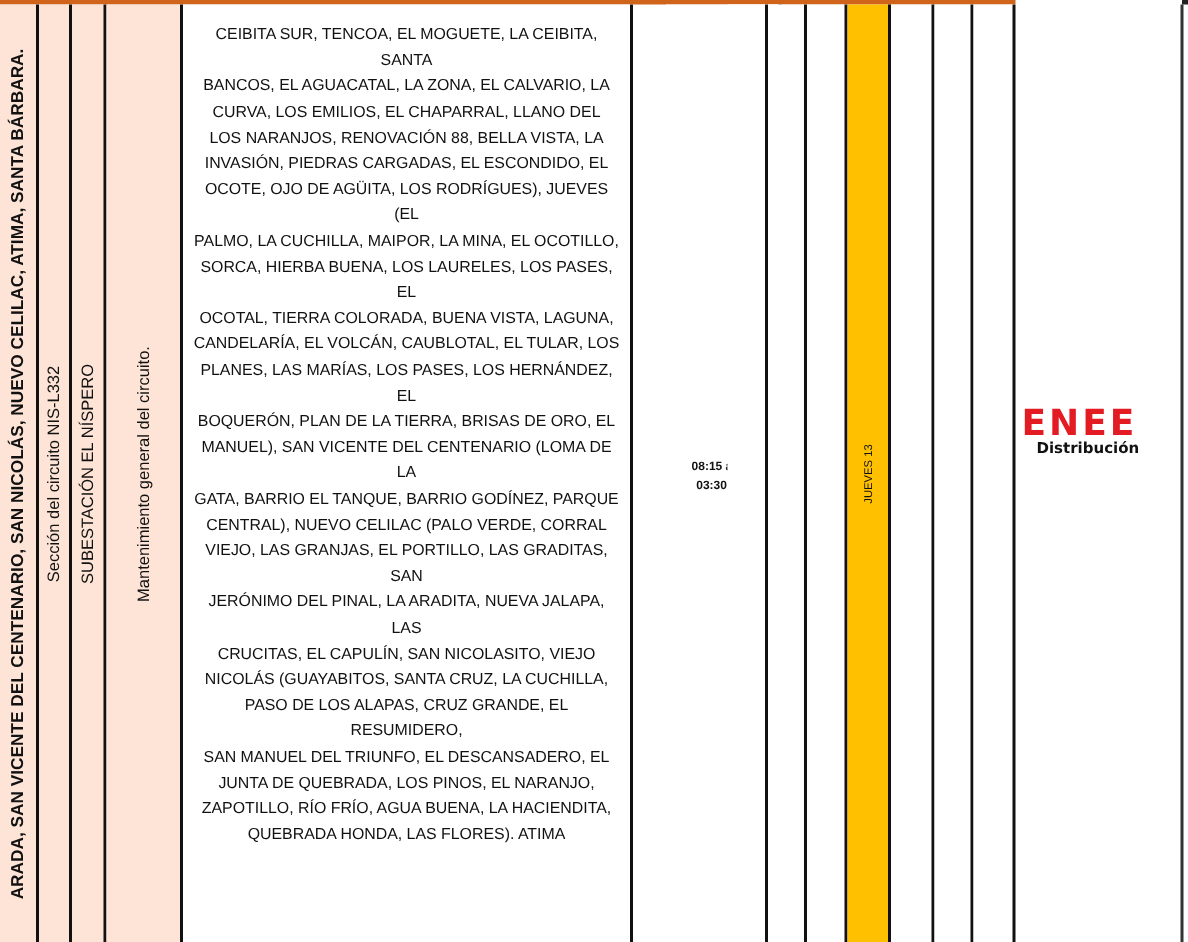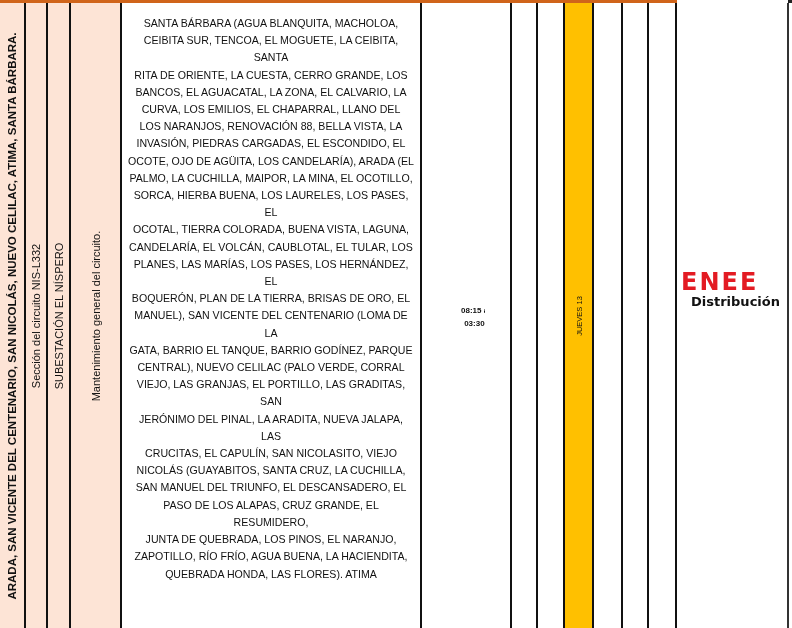--- a/index.html
+++ b/index.html
@@ -38,21 +38,21 @@
   }
   .logo-line { position:absolute; left:787px; top:3px; width:2px; height:625px; background:#333; }
   .logo {
     position:absolute; left:677px; top:268px; width:132px; height:46px;
   }
   .logo .brand {
     position:absolute; left:4px; top:0px; font-size:24px; font-weight:bold;
     color:#e31b23; letter-spacing:2px; font-family:"DejaVu Sans", sans-serif;
   }
   .logo .sub {
-    position:absolute; left:14px; top:26px; font-size:13px; font-weight:bold;
+    position:absolute; left:14px; top:26px; font-size:10px; font-weight:bold;
     color:#111; font-family:"DejaVu Sans", sans-serif;
   }
 </style>
 </head>
 <body>
 
 <div class="sheet">
   <div class="top-bar"></div>
   <div class="top-bar-right"></div>
 
@@ -67,43 +67,41 @@
   <div class="col peach" style="left:48px;width:23px;">
     <span class="vtext normal">SUBESTACIÓN EL NÍSPERO</span>
   </div>
 
   <div class="col peach" style="left:71px;width:51px;">
     <span class="vtext normal">Mantenimiento general del circuito.</span>
   </div>
 
   <div class="col white" style="left:122px;width:300px;">
     <div class="desc" id="desc">
-        <p>SANTA BÁRBARA (AGUA BLANQUITA, MACHOLOA,</p>
         <p>CEIBITA SUR, TENCOA, EL MOGUETE, LA CEIBITA, SANTA</p>
-        <p>RITA DE ORIENTE, LA CUESTA, CERRO GRANDE, LOS</p>
         <p>BANCOS, EL AGUACATAL, LA ZONA, EL CALVARIO,  LA</p>
         <p>CURVA, LOS EMILIOS, EL CHAPARRAL, LLANO DEL</p>
         <p>LOS NARANJOS, RENOVACIÓN 88, BELLA VISTA, LA</p>
         <p>INVASIÓN, PIEDRAS CARGADAS, EL ESCONDIDO, EL</p>
-        <p>OCOTE, OJO DE AGÜITA, LOS CANDELARÍA), ARADA (EL</p>
+        <p>OCOTE, OJO DE AGÜITA, LOS RODRÍGUES), JUEVES (EL</p>
         <p>PALMO, LA CUCHILLA, MAIPOR, LA MINA, EL OCOTILLO,</p>
         <p>SORCA, HIERBA BUENA, LOS LAURELES, LOS PASES, EL</p>
         <p>OCOTAL, TIERRA COLORADA, BUENA VISTA, LAGUNA,</p>
         <p>CANDELARÍA, EL VOLCÁN, CAUBLOTAL, EL TULAR, LOS</p>
         <p>PLANES, LAS MARÍAS, LOS PASES, LOS HERNÁNDEZ, EL</p>
         <p>BOQUERÓN, PLAN DE LA TIERRA, BRISAS DE ORO, EL</p>
         <p>MANUEL), SAN VICENTE DEL CENTENARIO (LOMA DE LA</p>
         <p>GATA, BARRIO EL TANQUE, BARRIO GODÍNEZ, PARQUE</p>
         <p>CENTRAL), NUEVO CELILAC (PALO VERDE, CORRAL</p>
         <p>VIEJO, LAS GRANJAS, EL PORTILLO, LAS GRADITAS, SAN</p>
         <p>JERÓNIMO DEL PINAL, LA ARADITA, NUEVA JALAPA, LAS</p>
         <p>CRUCITAS, EL CAPULÍN, SAN NICOLASITO, VIEJO</p>
         <p>NICOLÁS (GUAYABITOS, SANTA CRUZ, LA CUCHILLA,</p>
+        <p>PASO DE LOS ALAPAS, CRUZ GRANDE, EL RESUMIDERO,</p>
         <p>SAN MANUEL DEL TRIUNFO, EL DESCANSADERO, EL</p>
-        <p>PASO DE LOS ALAPAS, CRUZ GRANDE, EL RESUMIDERO,</p>
         <p>JUNTA DE QUEBRADA, LOS PINOS, EL NARANJO,</p>
         <p>ZAPOTILLO, RÍO FRÍO, AGUA BUENA, LA HACIENDITA,</p>
         <p>QUEBRADA HONDA, LAS FLORES). ATIMA</p>
       </div>
   </div>
 
   <div class="col white" style="left:444px;width:77px;">
     <div class="time">
       <div>08:15 am a</div>
       <div>03:30 pm</div>

